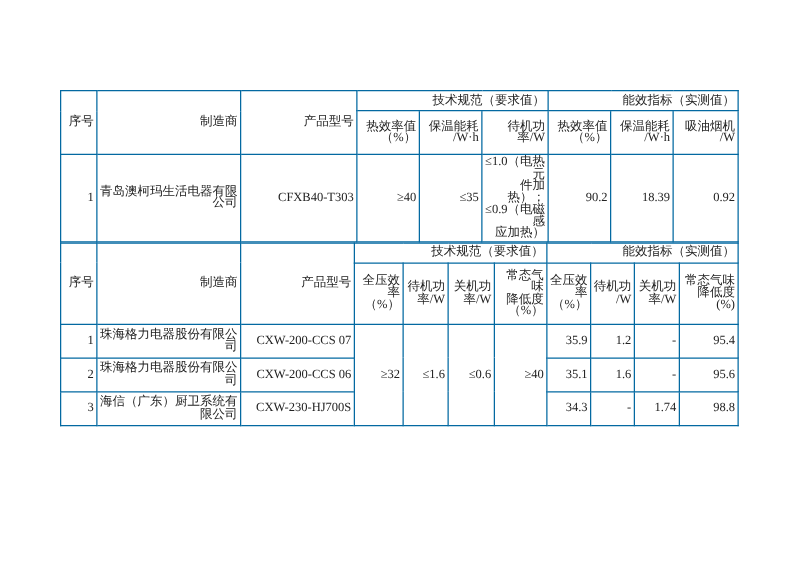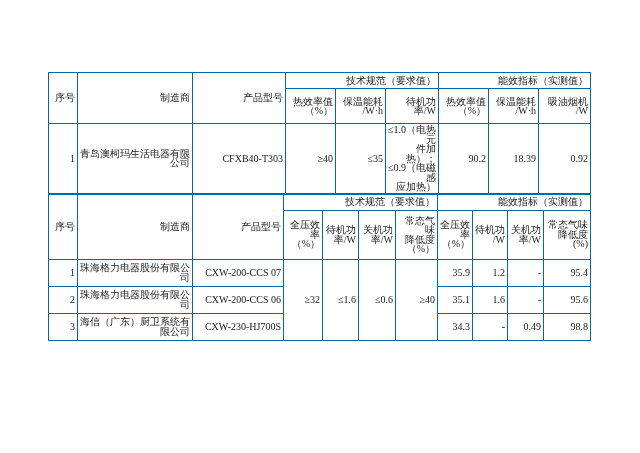--- a/index.html
+++ b/index.html
@@ -167,20 +167,20 @@
         <td>1.6</td>
         <td>-</td>
         <td>95.6</td>
       </tr>
       <tr class="d">
         <td>3</td>
         <td>海信（广东）厨卫系统有限公司</td>
         <td>CXW-230-HJ700S</td>
         <td>34.3</td>
         <td>-</td>
-        <td>0.49</td>
+        <td>1.74</td>
         <td>98.8</td>
       </tr>
     </tbody>
       </table>
 
   </div>
 </div>
 
 </body></html>

